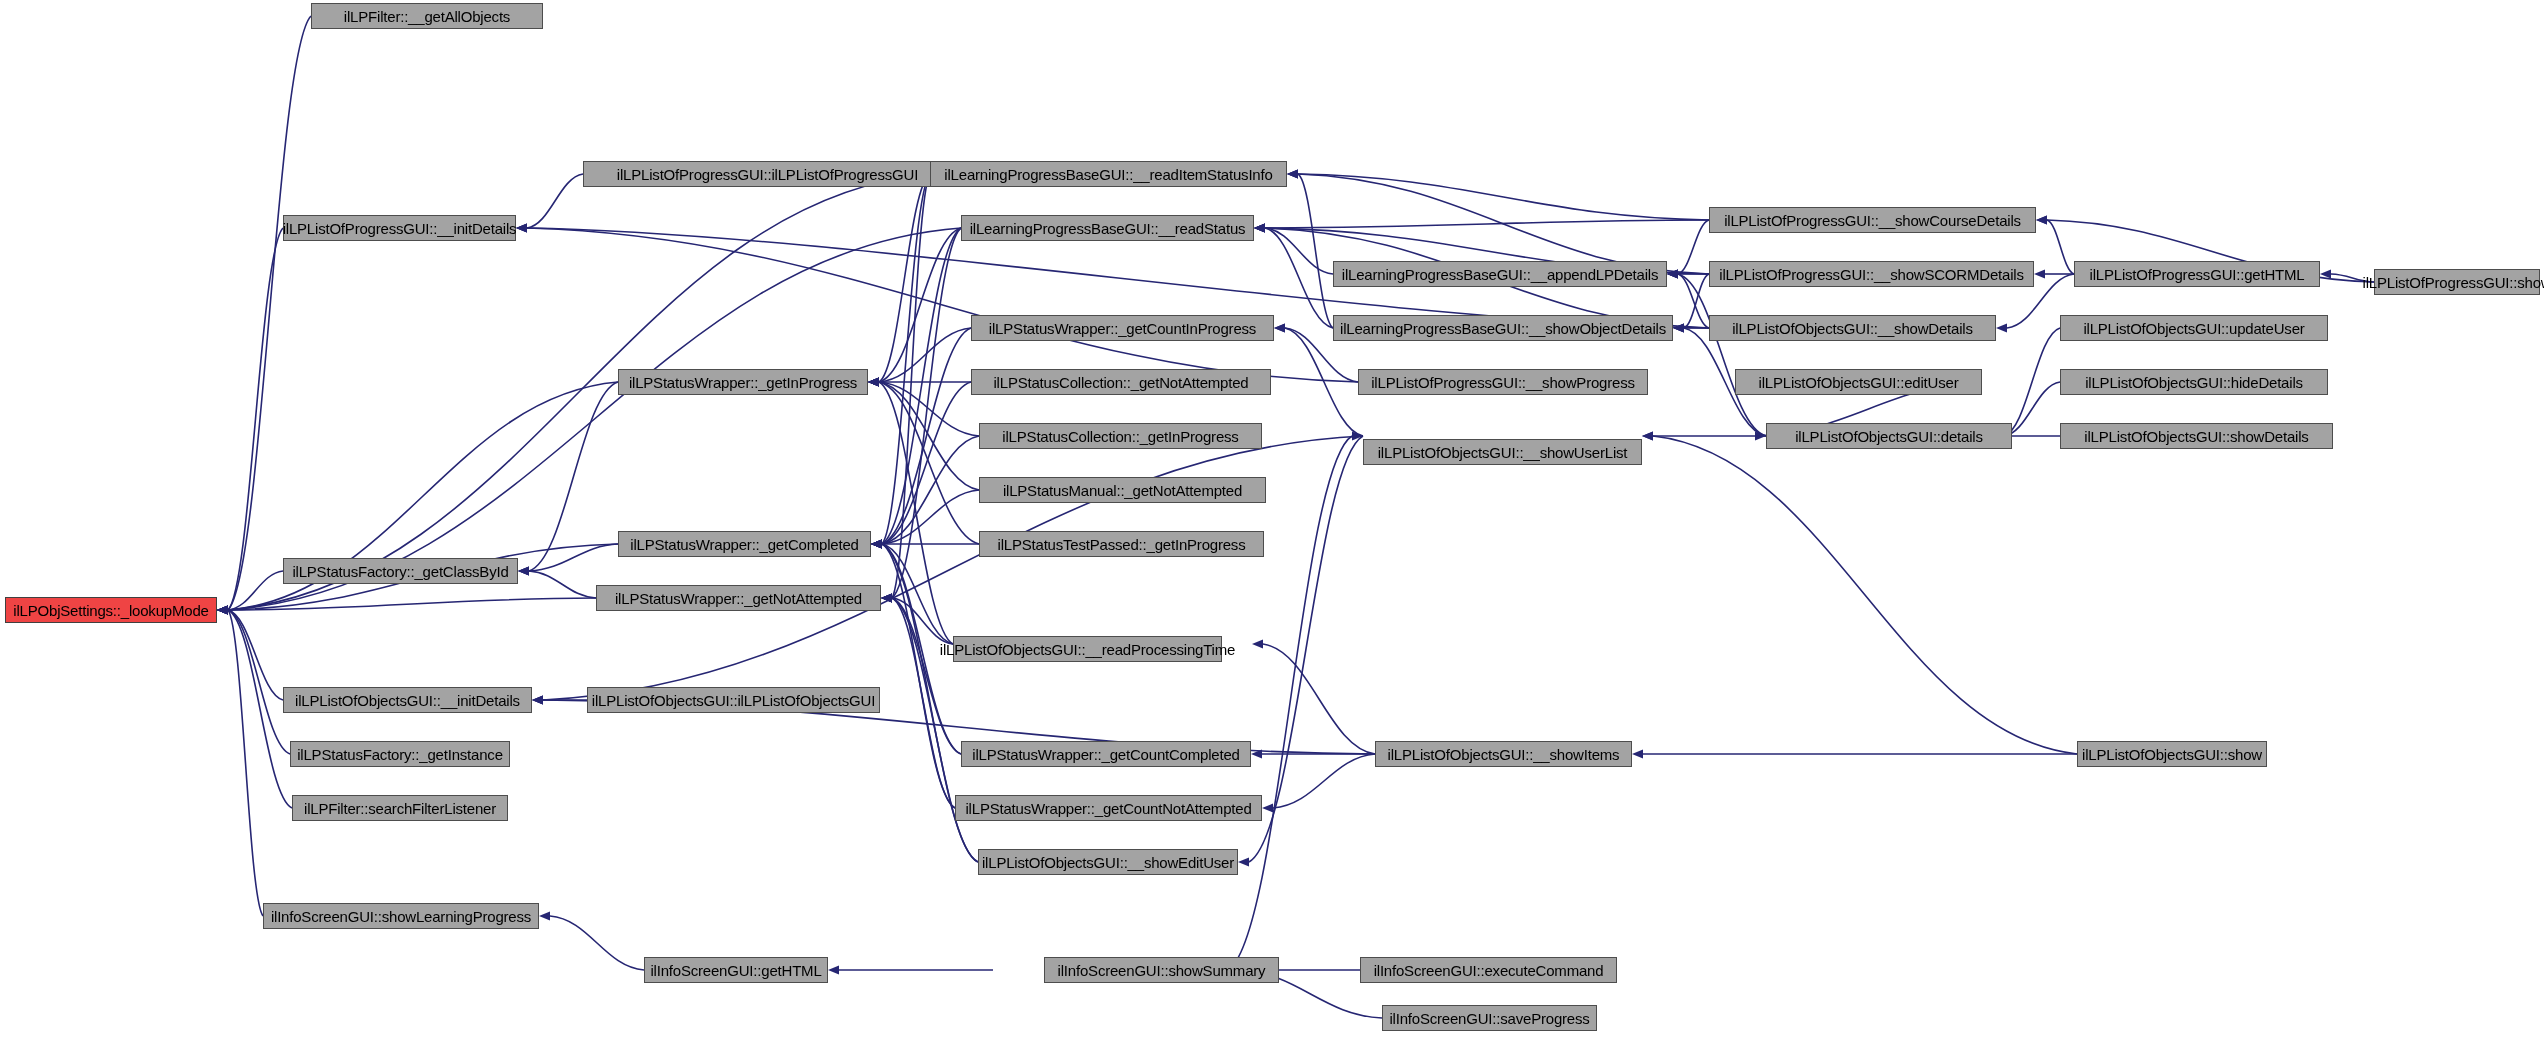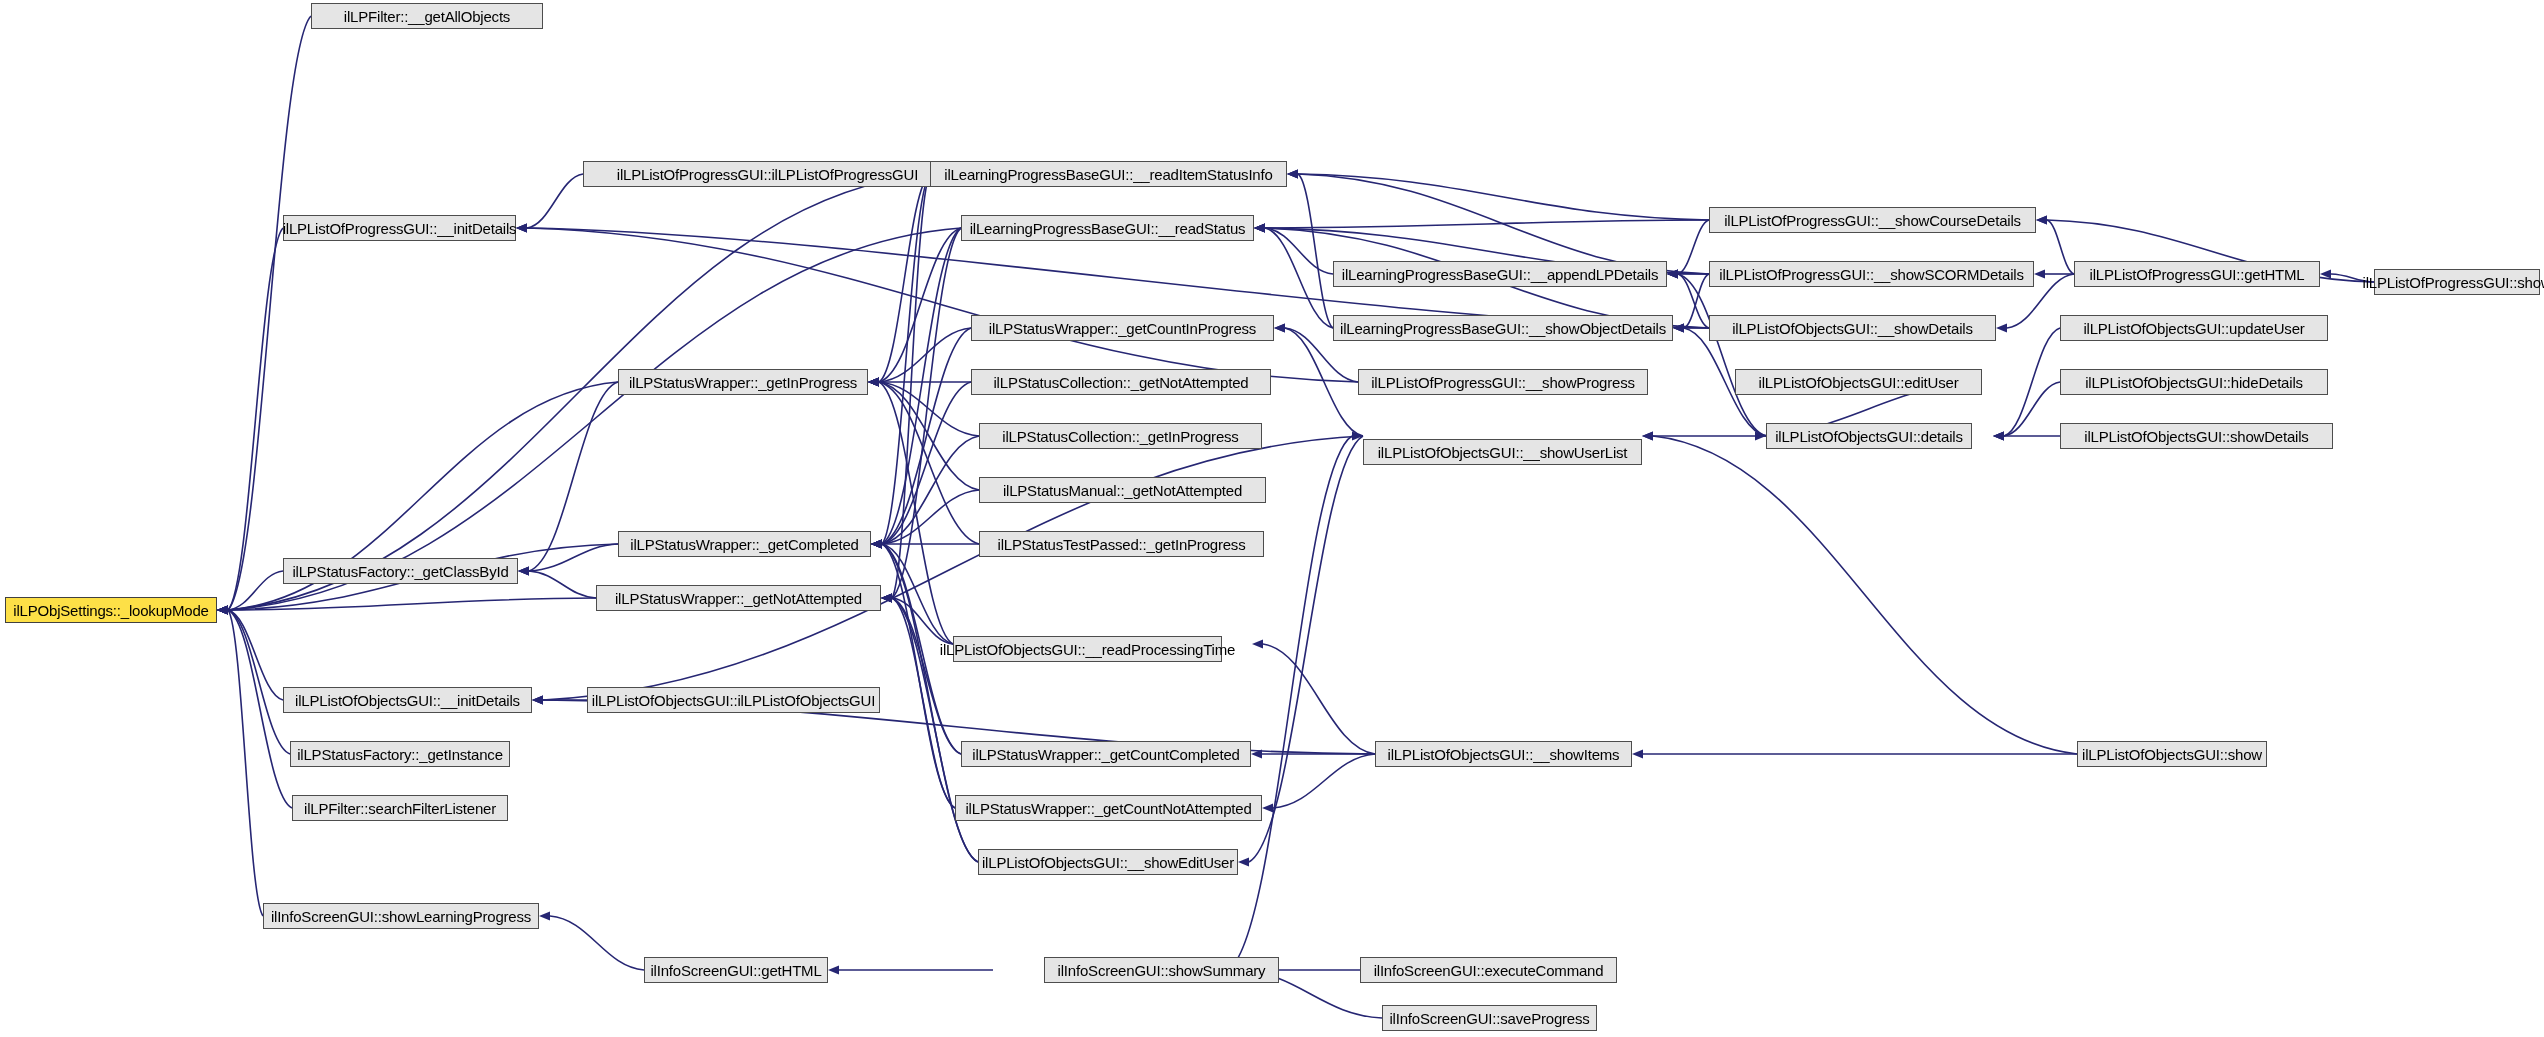--- a/index.html
+++ b/index.html
@@ -28,34 +28,34 @@
     stroke-width: 1.6;
   }
   .edge-head {
     fill: #262673;
     stroke: none;
   }
   .gnode {
     position: absolute;
     box-sizing: border-box;
     border: 1.5px solid #4d4d4d;
-    background: #e5e5e5;
+    background: #a3a3a3;
     color: #000000;
     display: flex;
     align-items: center;
     justify-content: center;
     white-space: nowrap;
     font-size: 15px;
     letter-spacing: -0.2px;
     line-height: 1;
     height: 26px;
     padding: 0 6px;
   }
   .gnode.root {
-    background: #fde047;
+    background: #ef4444;
     border-color: #404040;
   }
 </style>
 </head>
 <body>
 
 <div id="graph-root">
   <svg id="edges" viewBox="0 0 2544 1037" preserveAspectRatio="none">
     <g id="edge-group">
         <path class="edge-path" d="M 311,16 C 276.14,51.64 262.86,574.36 228,610"></path>
@@ -285,21 +285,21 @@
       </div>
       <div class="gnode" style="left: 2060px; top: 369px; width: 268px;">
         <span>ilLPListOfObjectsGUI::hideDetails</span>
       </div>
       <div class="gnode" style="left: 979px; top: 423px; width: 283px;">
         <span>ilLPStatusCollection::_getInProgress</span>
       </div>
       <div class="gnode" style="left: 1363px; top: 423px; width: 279px; margin-top: 16px;">
         <span>ilLPListOfObjectsGUI::__showUserList</span>
       </div>
-      <div class="gnode" style="left: 1766px; top: 423px; width: 206px;">
+      <div class="gnode" style="left: 1766px; top: 423px; width: 246px;">
         <span>ilLPListOfObjectsGUI::details</span>
       </div>
       <div class="gnode" style="left: 2060px; top: 423px; width: 273px;">
         <span>ilLPListOfObjectsGUI::showDetails</span>
       </div>
       <div class="gnode" style="left: 979px; top: 477px; width: 287px;">
         <span>ilLPStatusManual::_getNotAttempted</span>
       </div>
       <div class="gnode" style="left: 618px; top: 531px; width: 253px;">
         <span>ilLPStatusWrapper::_getCompleted</span>

